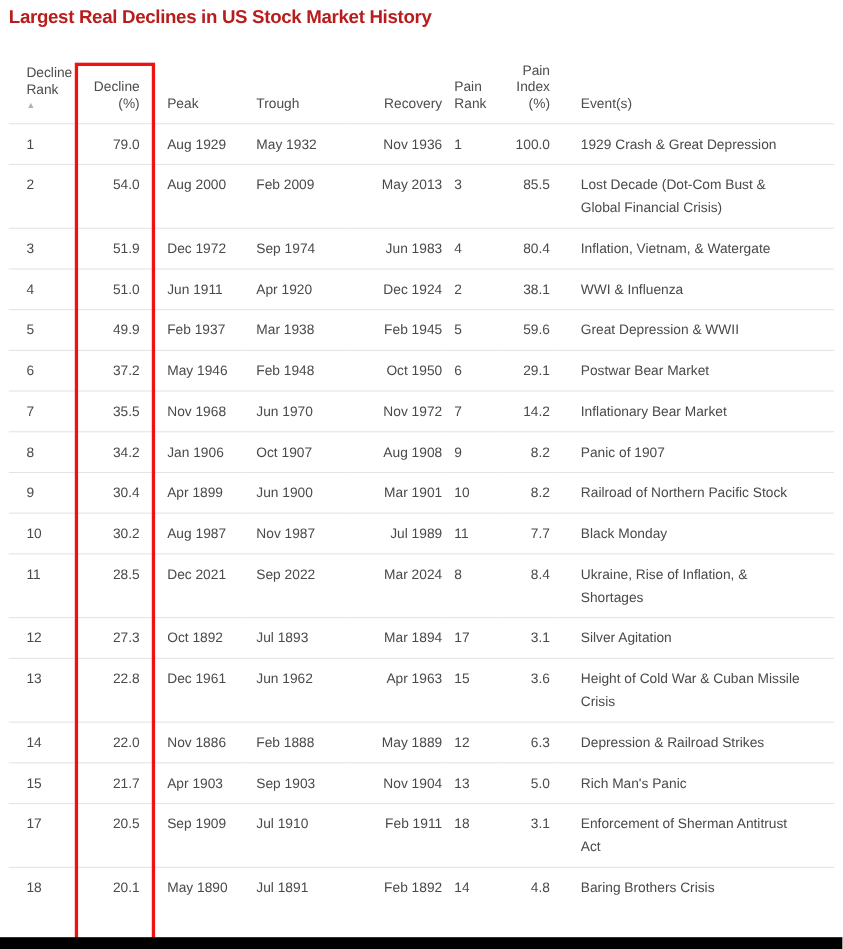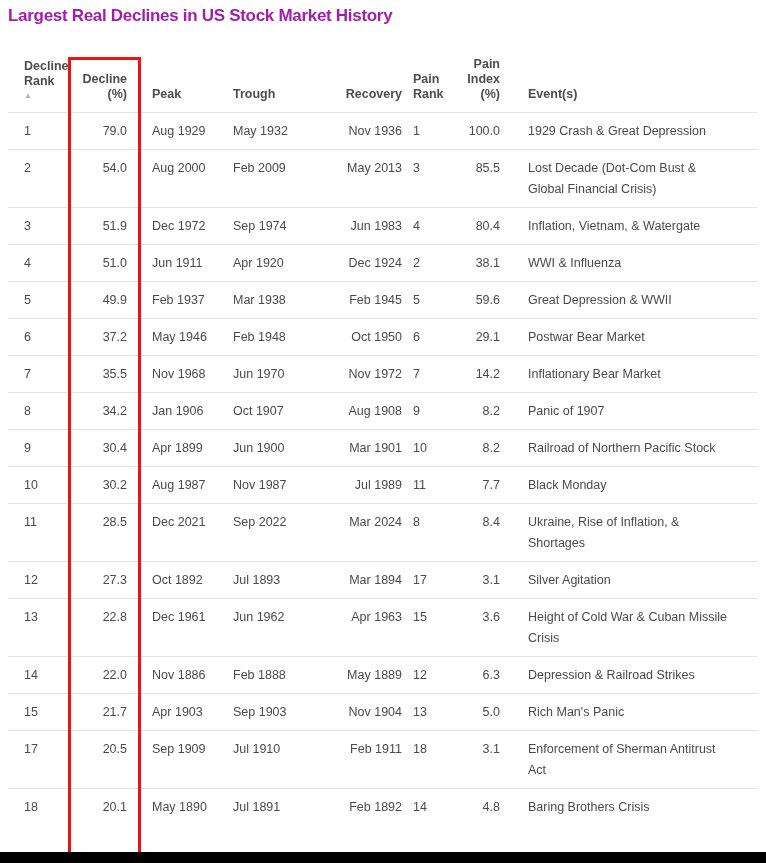--- a/index.html
+++ b/index.html
@@ -8,37 +8,37 @@
     background:#ffffff;
     font-family:"Liberation Sans", sans-serif;
     position:relative;
     overflow:hidden;
   }
   .page-title {
     position:absolute;
     left:8px; top:6px;
     font-size:17px;
     font-weight:bold;
-    color:#a21caf;
+    color:#b91c1c;
     letter-spacing:-0.3px;
     white-space:nowrap;
   }
   table.decline-table {
     position:absolute;
     left:8px; top:54px;
     width:750px;
     border-collapse:collapse;
     table-layout:fixed;
     font-size:12.5px;
     color:#4a4a4a;
   }
   thead th {
     height:58px;
     vertical-align:bottom;
-    font-weight:bold;
+    font-weight:normal;
     color:#4d4d4d;
     padding-bottom:10px;
     line-height:15px;
     margin-top:20px;
   }
   .hl { display:block; }
   .sort-glyph {
     display:block;
     font-size:8px;
     line-height:13px;

